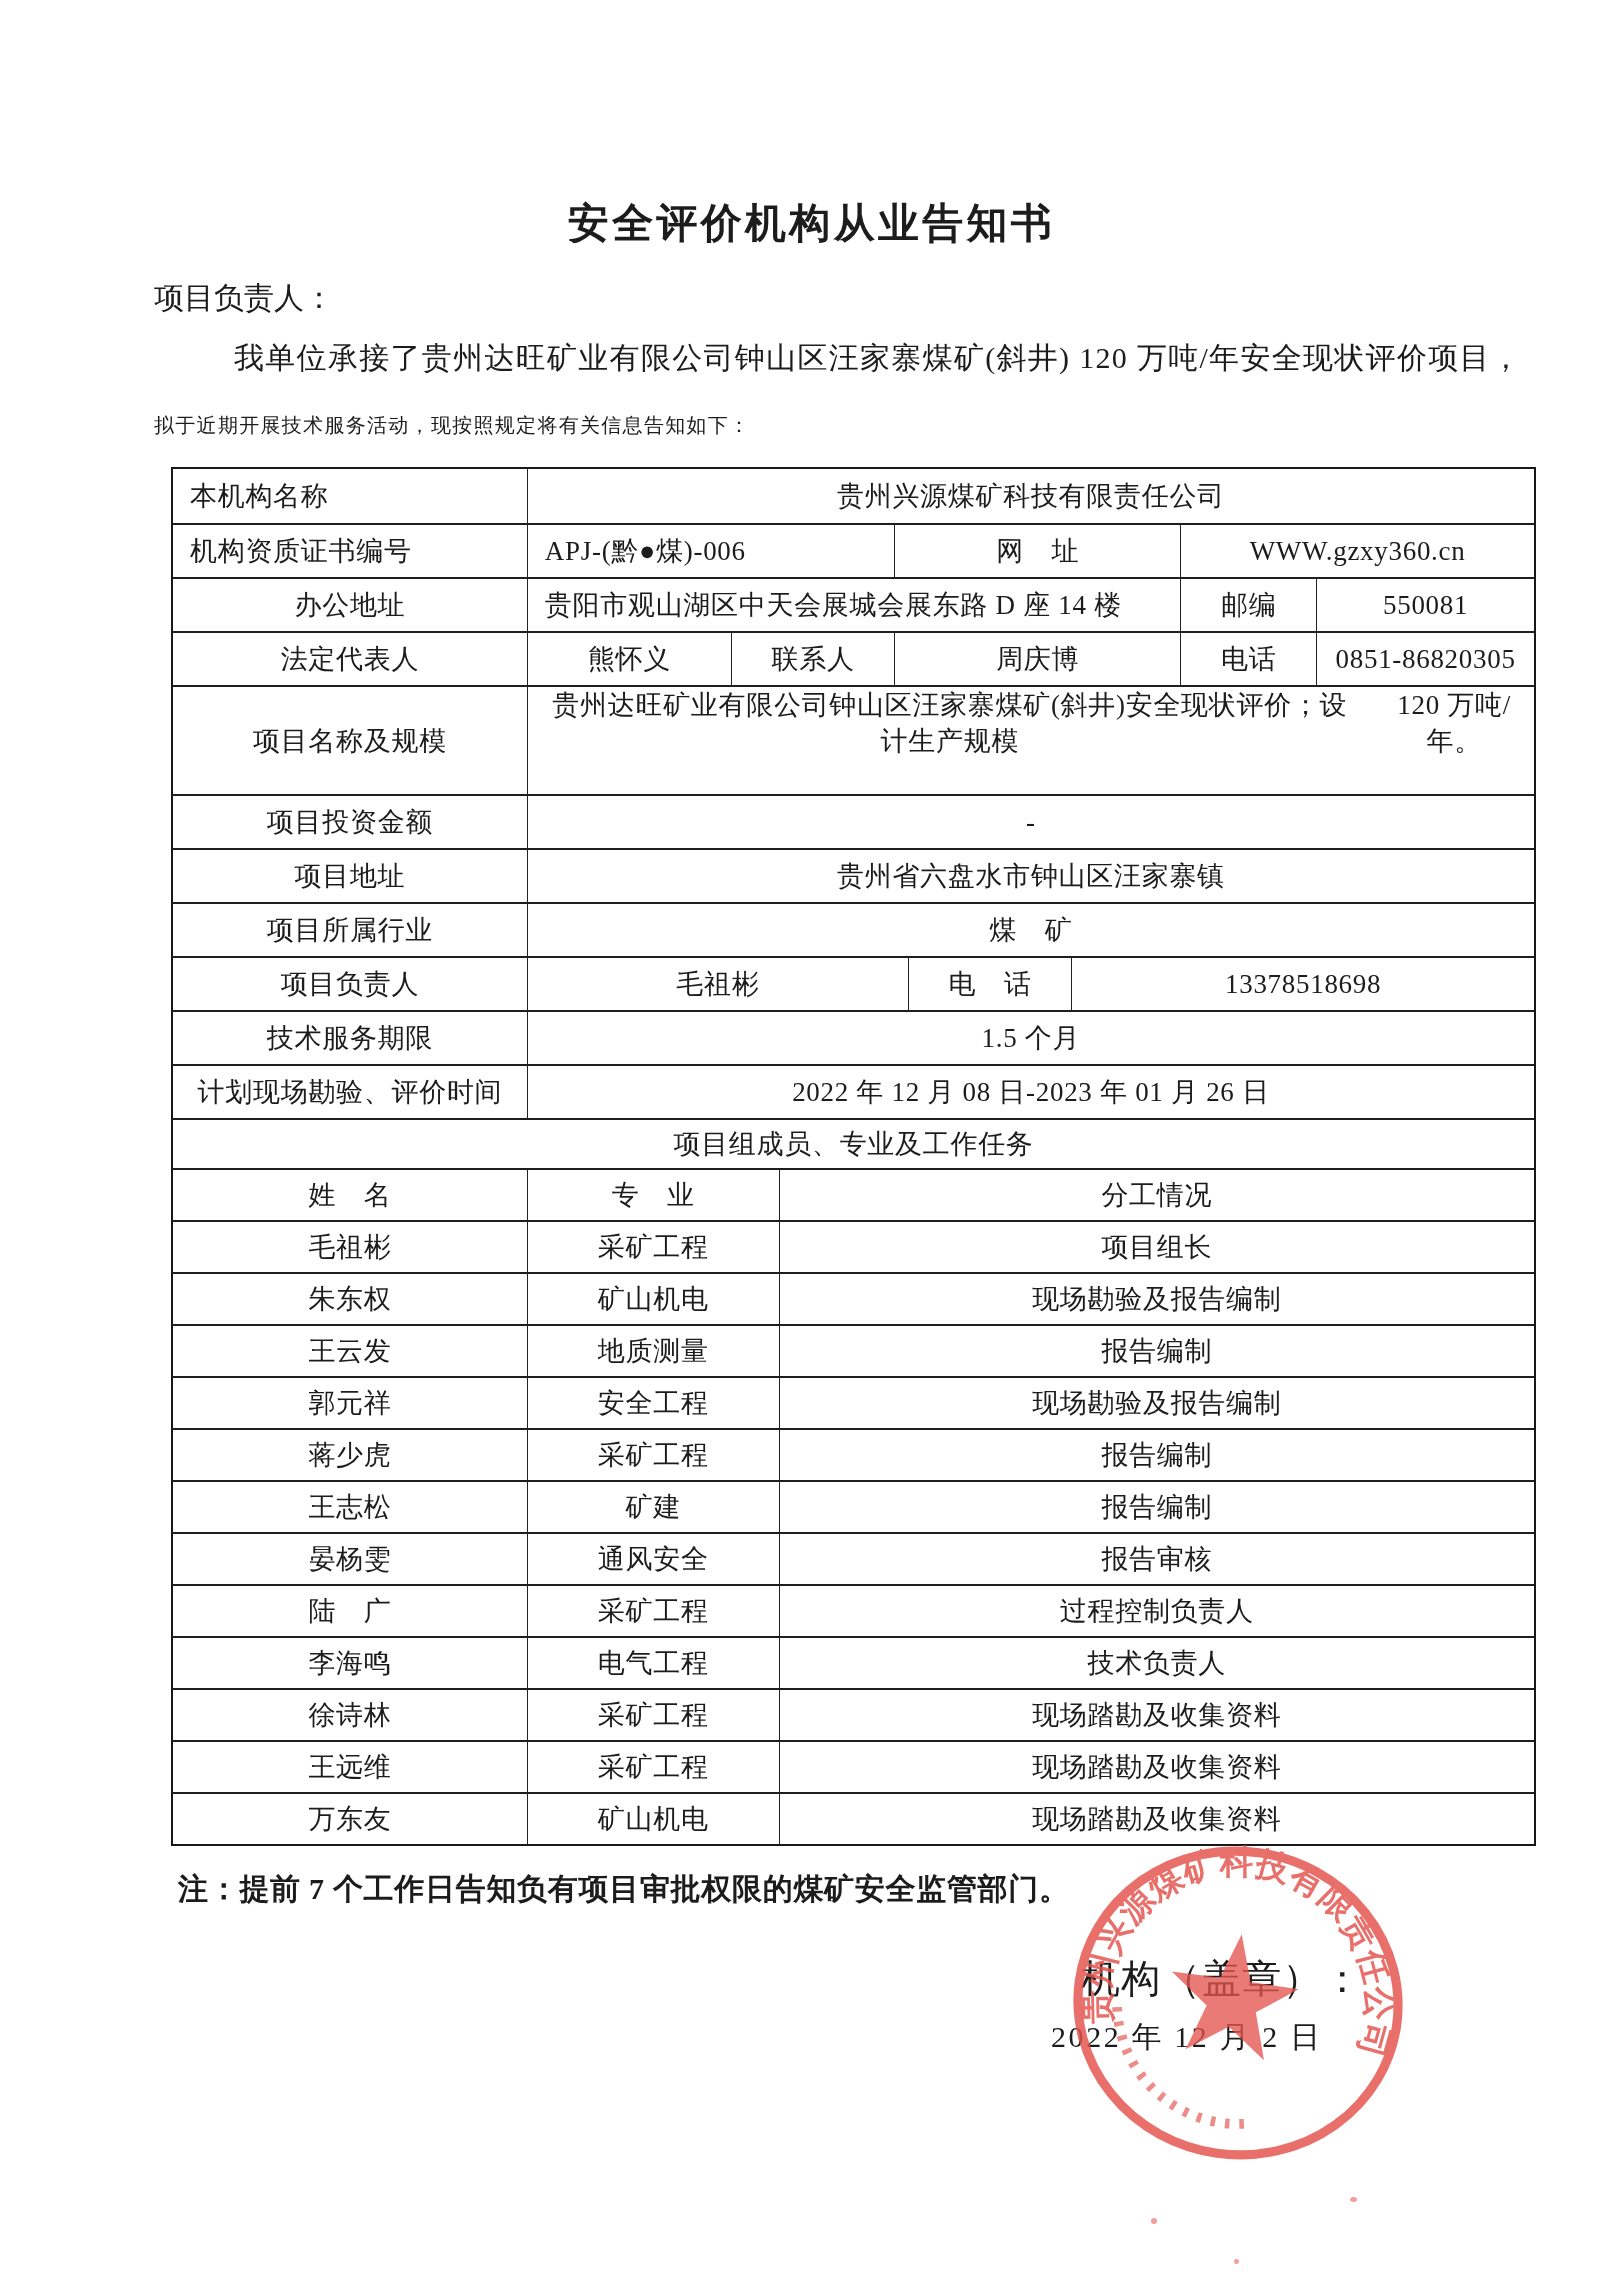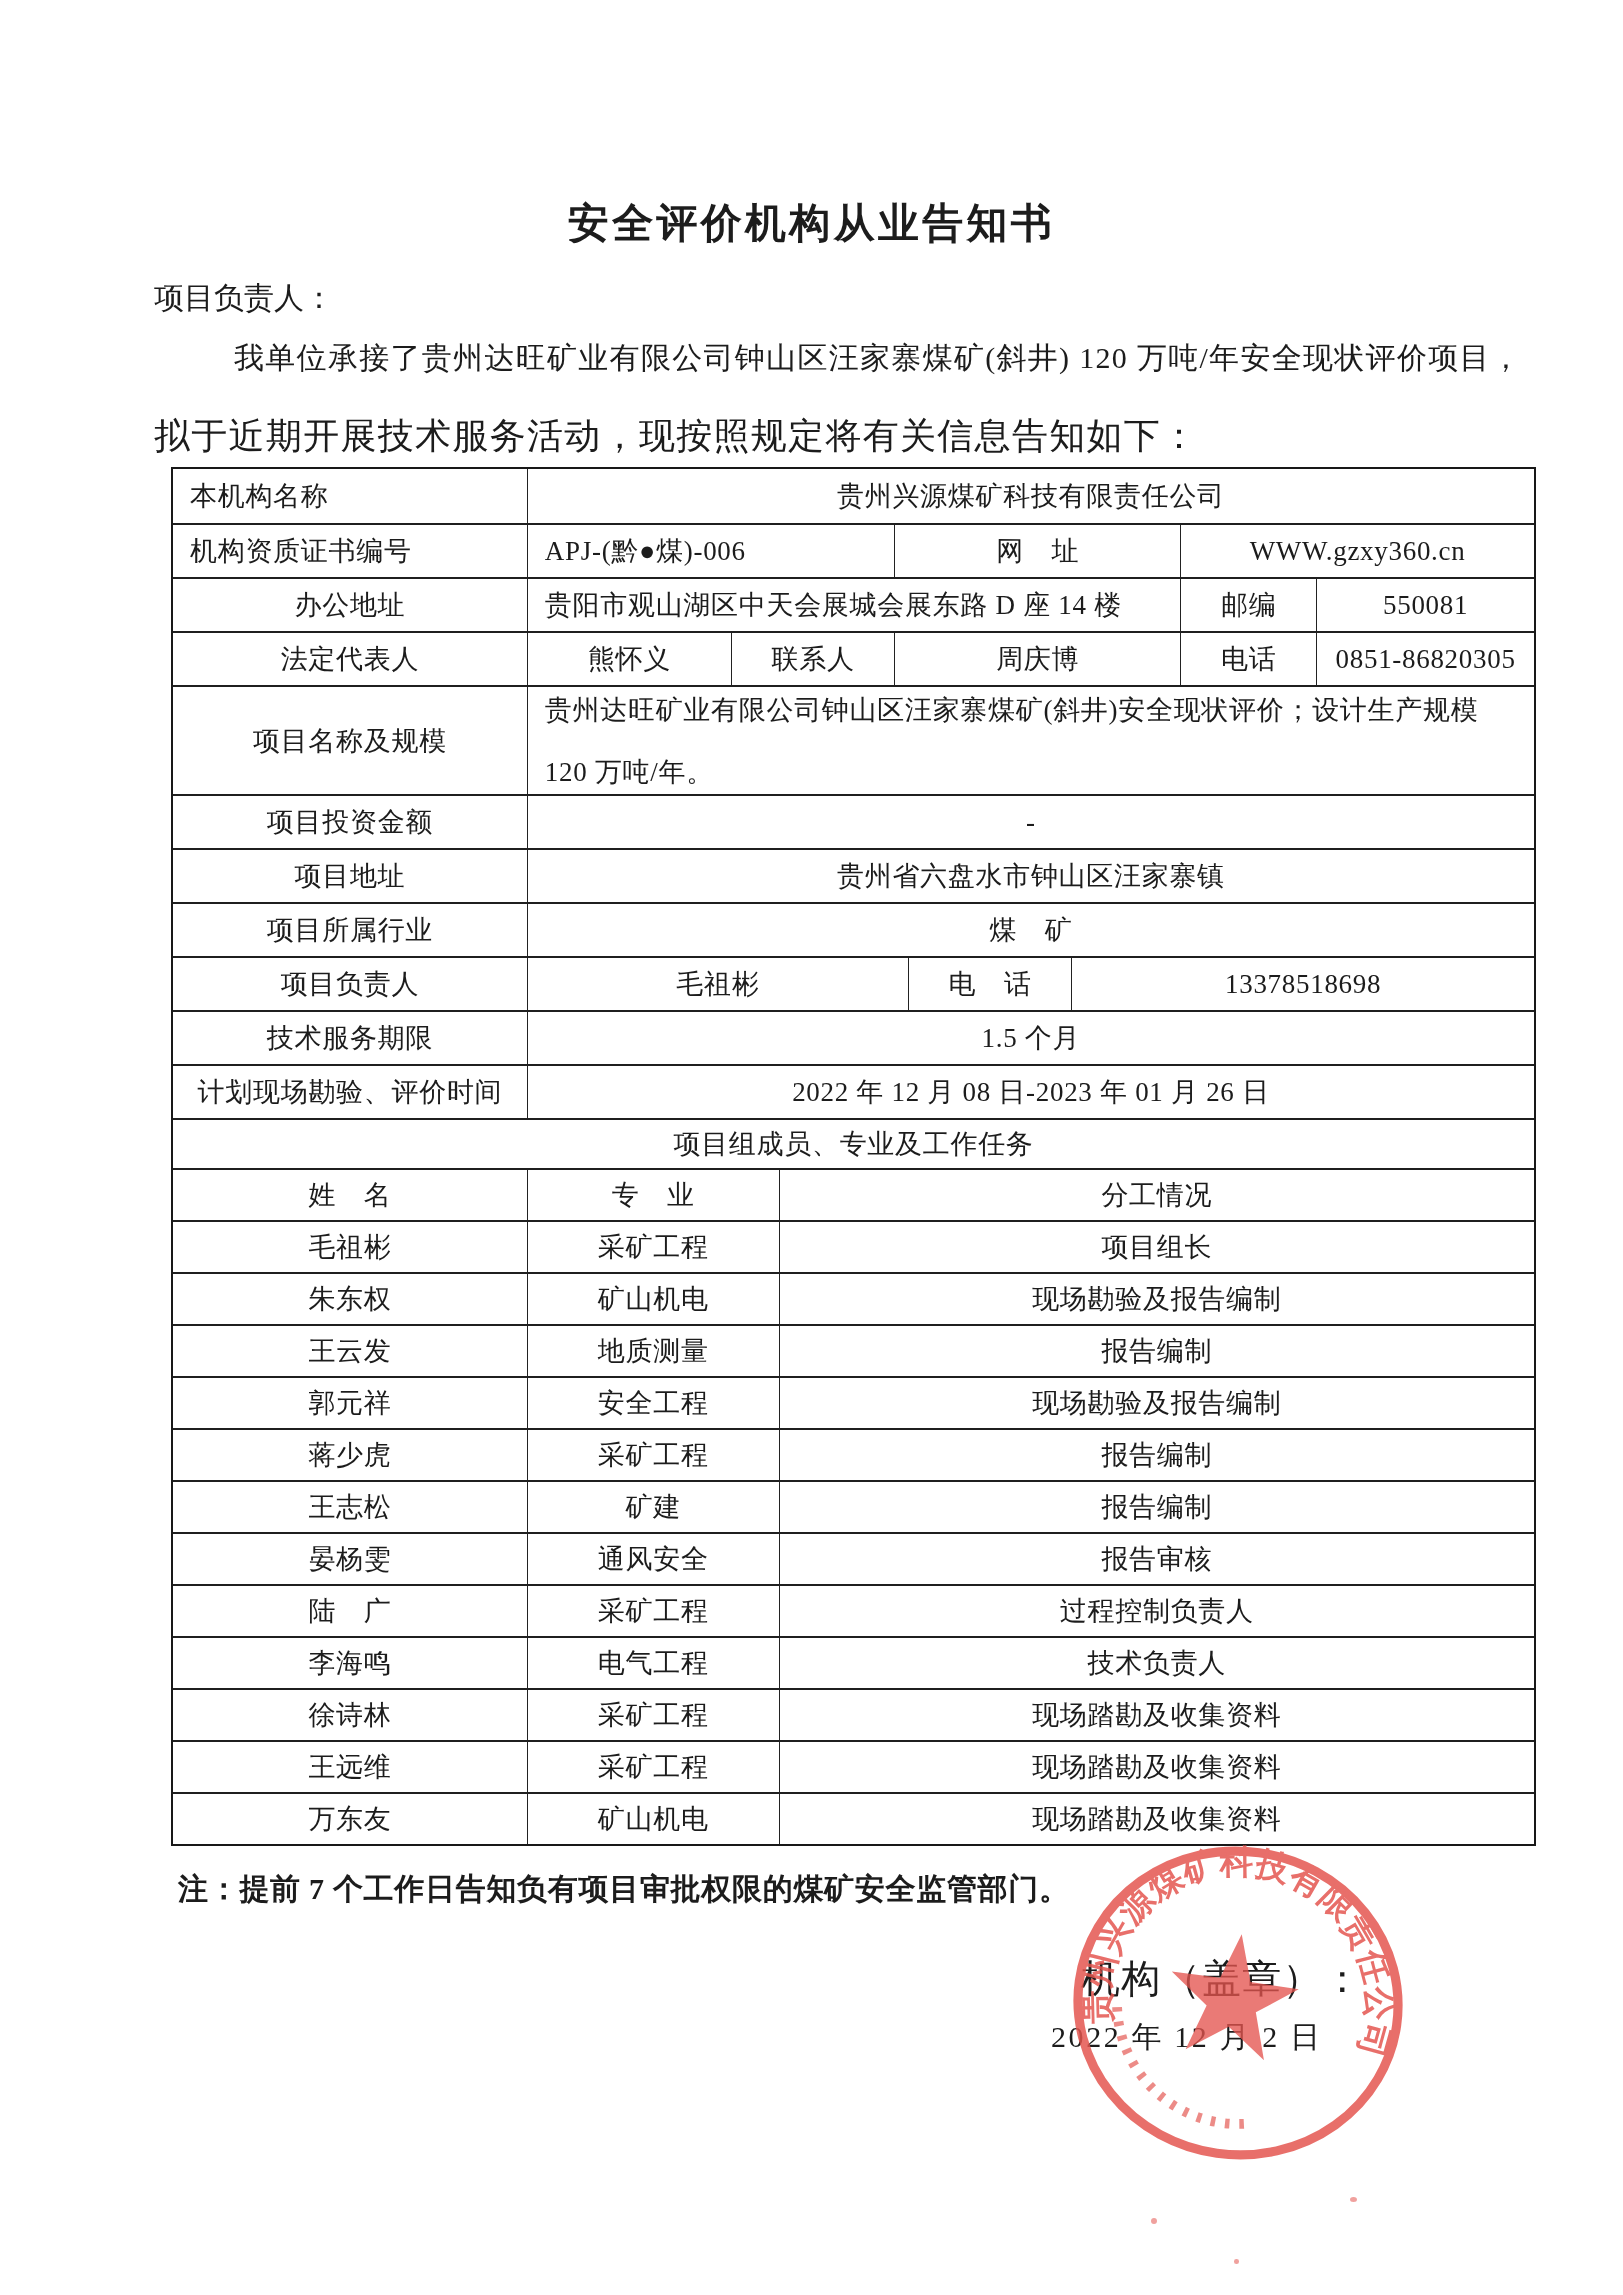--- a/index.html
+++ b/index.html
@@ -10,21 +10,21 @@
     font-family:"Liberation Serif","DejaVu Serif",serif;
     color:#1c1c1c;
     overflow:hidden;
   }
   .title{
     position:absolute;top:196px;left:0;width:100%;
     text-align:center;font-size:41px;font-weight:700;letter-spacing:3.3px;
   }
   .salutation{position:absolute;top:278px;left:154px;font-size:30px;}
   .intro-line-1{position:absolute;top:338px;left:234px;font-size:30px;letter-spacing:1.3px;white-space:nowrap;}
-  .intro-line-2{position:absolute;top:412px;left:154px;font-size:36px;letter-spacing:1.3px;white-space:nowrap;}
+  .intro-line-2{position:absolute;top:412px;left:154px;font-size:20px;letter-spacing:1.3px;white-space:nowrap;}
 
   .info-table{
     position:absolute;top:467px;left:171px;width:1365px;
     border:2.6px solid #181818;box-sizing:border-box;
     font-size:27px;letter-spacing:0.7px;
   }
   .t-row{display:flex;border-top:2px solid #1f1f1f;box-sizing:border-box;}
   .t-row.first{border-top:none;}
   .r-std{height:54px;}
   .r-dbl{height:109px;}
@@ -37,21 +37,21 @@
   }
   .t-cell.first{border-left:none;}
   .t-cell.left{justify-content:flex-start;text-align:left;padding-left:17px;}
   .c26{width:26%;} .c74{width:74%;}
   .c27{width:27%;} .c21{width:21%;}
   .c48{width:48%;} .c10{width:10%;} .c16{width:16%;}
   .c15{width:15%;} .c12{width:12%;}
   .c28{width:28%;} .c34{width:34%;}
   .c185{width:18.5%;} .c555{width:55.5%;}
   .c100{width:100%;}
-  .project-cell{flex-direction:column;align-items:flex-start;justify-content:center;gap:26px;padding-left:17px;}
+  .project-cell{flex-direction:row;align-items:flex-start;justify-content:center;gap:26px;padding-left:17px;}
 
   .footnote{position:absolute;top:1869px;left:178px;font-size:30px;letter-spacing:0.7px;font-weight:bold;}
   .stamp-label{position:absolute;top:1952px;left:1081px;font-size:39px;letter-spacing:1.3px;}
   .sign-date{position:absolute;top:2017px;left:1051px;font-size:30px;letter-spacing:2.6px;}
 
   .seal{position:absolute;left:1068px;top:1833px;width:340px;height:340px;opacity:0.84;}
   .ink-speck{position:absolute;background:#e4544e;border-radius:50%;opacity:.55;}
   .speck-a{left:1151px;top:2218px;width:5.9px;height:5.9px;}
   .speck-b{left:1234px;top:2259px;width:4.6px;height:4.6px;}
   .speck-c{left:1350px;top:2197px;width:7.2px;height:5.2px;}

